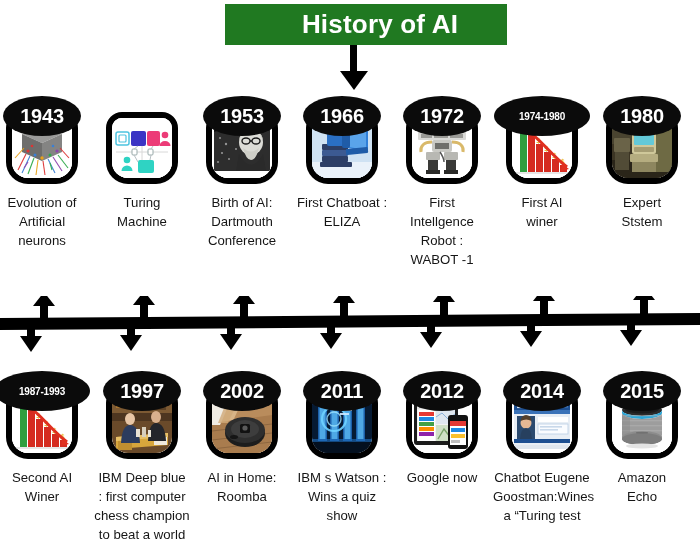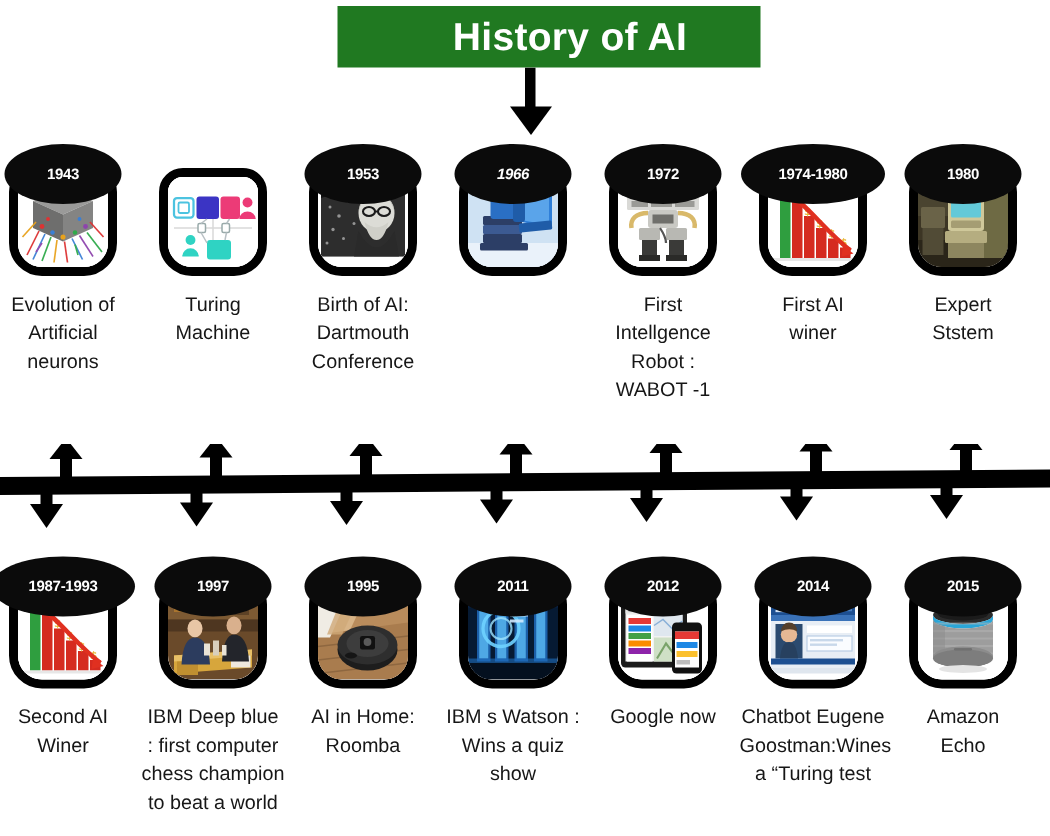--- a/index.html
+++ b/index.html
@@ -86,21 +86,21 @@
     transform:translateX(-50%);
     width:78px;height:40px;
     background:#0b0b0b;
     border-radius:50%/50%;
     display:flex;align-items:center;justify-content:center;
     z-index:3;
   }
   .badge.wide{width:96px;}
   .badge-text{
     color:#ffffff;
-    font-size:10px;
+    font-size:20px;
     font-weight:bold;
     white-space:nowrap;
     letter-spacing:-.2px;
   }
   .badge.wide .badge-text{font-size:10px;}
 
   .caption{
     margin-top:9px;
     font-size:13.2px;
     line-height:19px;
@@ -285,21 +285,21 @@
     <div class="badge">
       <span class="badge-text">1953</span>
     </div>
     <div class="caption">
       <span class="line">Birth of AI:</span>
       <span class="line">Dartmouth</span>
       <span class="line">Conference</span>
     </div>
   </div>
 
-  <div class="item" style="left:292px;font-style:italic;">
+  <div class="item" style="left:292px;">
     <div class="jar">
       <div class="jar-border"></div>
       <div class="jar-img">
         <svg viewBox="0 0 60 60">
             <rect width="60" height="60" fill="#cfe2f3"></rect>
           <rect x="0" y="44" width="60" height="16" fill="#eaf2fa"></rect>
           <rect x="10" y="38" width="26" height="6" rx="1" fill="#2c3e66"></rect>
           <rect x="10" y="32" width="26" height="6" rx="1" fill="#3c5a92"></rect>
           <rect x="10" y="26" width="26" height="6" rx="1" fill="#2c3e66"></rect>
           <rect x="15" y="12" width="20" height="16" rx="2" fill="#2a6fc4"></rect>
@@ -310,20 +310,24 @@
           <polygon points="36,12 56,8 56,34 36,30" fill="#2f7fd8"></polygon>
           <polygon points="37,13 54,9.5 54,32 37,29" fill="#5aa4ea"></polygon>
           <rect x="34" y="30" width="22" height="6" rx="1" fill="#1f5ca8" transform="rotate(-6 45 33)"></rect>
           <rect x="8" y="44" width="32" height="5" rx="1" fill="#2c3e66"></rect>
           <rect x="30" y="16" width="8" height="14" rx="2" fill="#1f5ca8"></rect>
         </svg>
       </div>
     </div>
     <div class="badge">
       <span class="badge-text">1966</span>
+    </div>
+    <div class="caption">
+      <span class="line">First Chatboat :</span>
+      <span class="line">ELIZA</span>
     </div>
   </div>
 
   <div class="item" style="left:392px;">
     <div class="jar">
       <div class="jar-border"></div>
       <div class="jar-img">
         <svg viewBox="0 0 60 60">
             <rect width="60" height="60" fill="#fff"></rect>
           <rect x="6" y="6" width="48" height="16" rx="1" fill="#d9d9d6"></rect>
@@ -518,21 +522,21 @@
           <ellipse cx="33" cy="40" rx="20" ry="14" fill="#1d1d1d"></ellipse>
           <ellipse cx="33" cy="37" rx="20" ry="13" fill="#2e2e2e"></ellipse>
           <ellipse cx="33" cy="36" rx="14" ry="9" fill="#3d3d3d"></ellipse>
           <rect x="28" y="31" width="10" height="9" rx="1.5" fill="#111"></rect>
           <circle cx="33" cy="35" r="2.6" fill="#5a5a5a"></circle>
           <ellipse cx="22" cy="44" rx="4" ry="2" fill="#151515"></ellipse>
         </svg>
       </div>
     </div>
     <div class="badge">
-      <span class="badge-text">1995</span>
+      <span class="badge-text">2002</span>
     </div>
     <div class="caption">
       <span class="line">AI in Home:</span>
       <span class="line">Roomba</span>
     </div>
   </div>
 
   <div class="item" style="left:292px;">
     <div class="jar">
       <div class="jar-border"></div>

